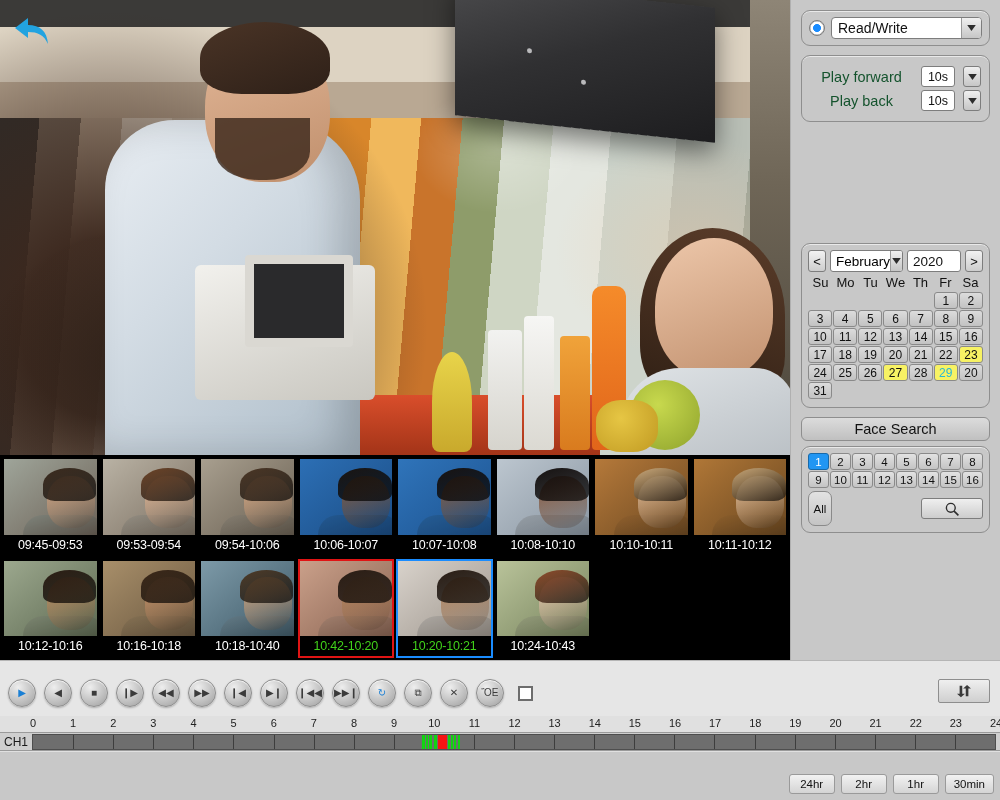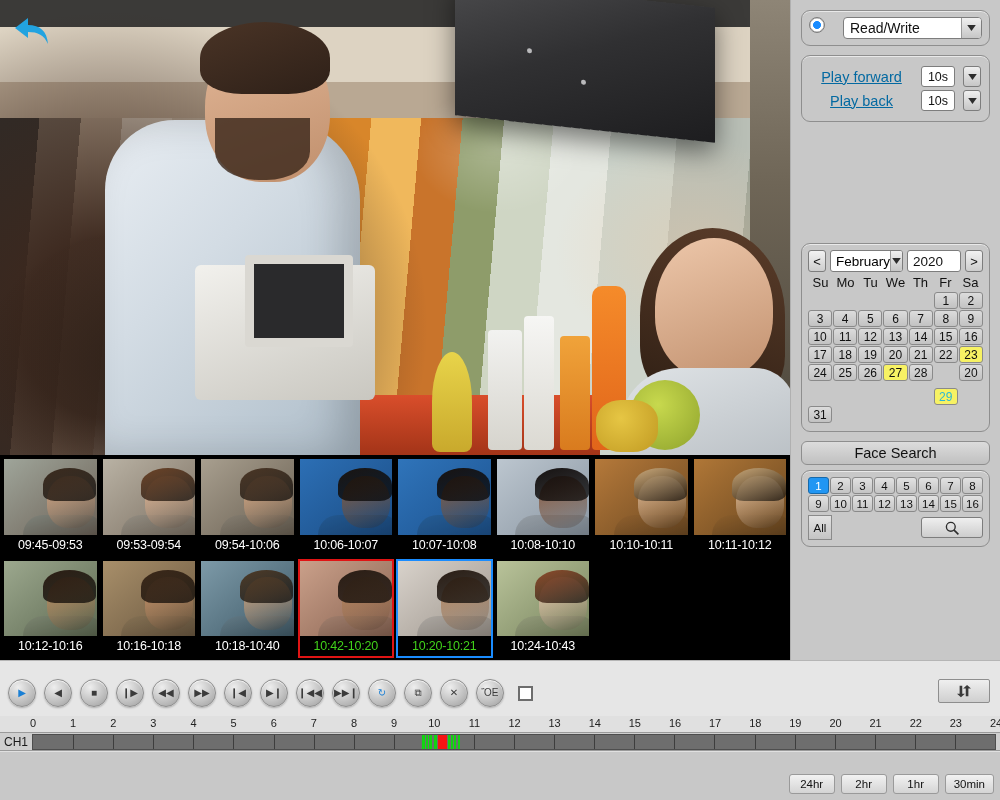--- a/index.html
+++ b/index.html
@@ -194,39 +194,39 @@
   
   .right-panel {
     position:absolute; left:790px; top:0; width:210px; height:660px;
     background:#c8c8c8; border-left:1px solid #b0b0b0; padding:10px;
   }
   .group {
     background:#c8c8c8; border:1px solid #8e8e8e; border-radius:9px;
     box-shadow: inset 0 1px 0 rgba(255,255,255,.6);
   }
   .mode-group { padding:6px 7px; margin-bottom:9px; }
-  .mode-row { display:flex; gap:18px; }
+  .mode-row { display:flex; align-items:center; gap:6px; }
   .radio-o {
     width:16px; height:16px; border-radius:50%;
     background: radial-gradient(circle at 50% 50%, #1a8cff 0 38%, #ffffff 40% 62%, #cfcfcf 64% 100%);
     border:1px solid #7d7d7d; flex:0 0 auto;
   }
   .combo {
     flex:1; height:22px; background:#fff; border:1px solid #7d7d7d;
     border-radius:4px; display:flex; align-items:center; overflow:hidden;
   }
   .combo .val { flex:1; padding-left:6px; font-size:14px; color:#111; }
   .combo .arrow {
     width:20px; height:100%; border-left:1px solid #9a9a9a;
     background: linear-gradient(180deg,#f0f0f0,#c6c6c6);
     display:flex; align-items:center; justify-content:center;
   }
   .play-group { padding:7px 8px; margin-bottom:9px; }
   .play-row { display:flex; align-items:center; gap:8px; margin:3px 0; }
-  .play-row .lbl { flex:1; text-align:center; font-size:14.5px; color:#0369a1;text-decoration:underline; }
+  .play-row .lbl { flex:1; text-align:center; font-size:14.5px; color:#14532d; }
   .sec-box {
     width:34px; height:21px; background:#fff; border:1px solid #7d7d7d;
     border-radius:3px; font-size:12.5px; color:#111;
     display:flex; align-items:center; justify-content:center;
   }
   .sec-arrow {
     width:18px; height:21px; border:1px solid #7d7d7d; border-radius:3px;
     background: linear-gradient(180deg,#f0f0f0,#c6c6c6);
     display:flex; align-items:center; justify-content:center;
   }
@@ -258,40 +258,40 @@
   .dow-row { display:grid; grid-template-columns:repeat(7,1fr); margin:1px 0 2px; }
   .dow { text-align:center; font-size:13px; color:#111; }
   .days-grid { display:grid; grid-template-columns:repeat(7,1fr); gap:1px; }
   .day {
     height:17px; border:1px solid #8a8a8a; border-radius:3px;
     background: linear-gradient(180deg,#dcdcdc,#c2c2c2);
     font-size:12px; color:#111; display:flex; align-items:center; justify-content:center;
   }
   .day.empty { border:none; background:transparent; }
   .day.rec { background:#f7f264; }
-  .day.cur { background:#f7f264; color:#2bb8d6;margin-top:24px; }
+  .day.cur { background:#f7f264; color:#2bb8d6; }
 
   
   .fs-title {
     height:24px; border:1px solid #8e8e8e; border-radius:6px;
     background: linear-gradient(180deg,#dcdcdc,#c0c0c0);
     display:flex; align-items:center; justify-content:center;
     font-size:14.5px; color:#111; margin-bottom:5px;
   }
   .fs-group { padding:6px; }
   .ch-grid { display:grid; grid-template-columns:repeat(8,1fr); gap:1px; }
   .ch {
     height:17px; border:1px solid #8a8a8a; border-radius:3px;
     background: linear-gradient(180deg,#e2e2e2,#c4c4c4);
     font-size:11.5px; color:#111; display:flex; align-items:center; justify-content:center;
   }
   .ch.active { background:#2196f3; color:#fff; border-color:#1769aa; }
   .fs-bottom { display:flex; align-items:center; margin-top:3px; }
   .all-btn {
-    width:24px; height:25px; border:1px solid #8a8a8a; border-radius:0;
+    width:24px; height:35px; border:1px solid #8a8a8a; border-radius:7px;
     background: linear-gradient(180deg,#e2e2e2,#c4c4c4);
     font-size:11.5px; color:#111; display:flex; align-items:center; justify-content:center;
   }
   .search-btn {
     margin-left:auto; width:62px; height:21px;
     border:1px solid #7d7d7d; border-radius:3px;
     background: linear-gradient(180deg,#efefef,#cdcdcd);
     display:flex; align-items:center; justify-content:center;
   }
 </style>

